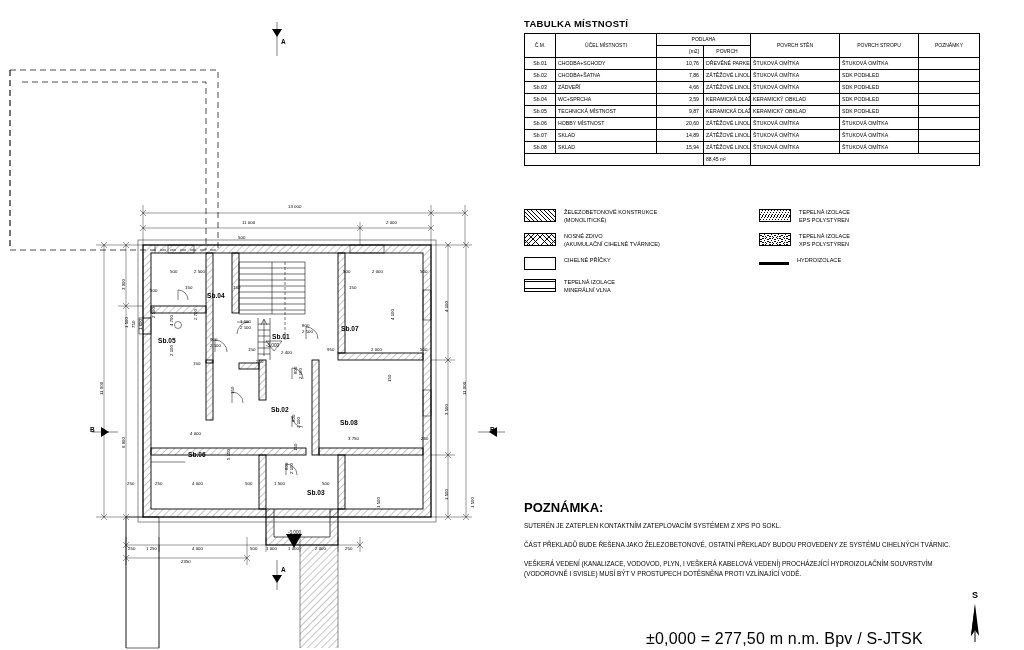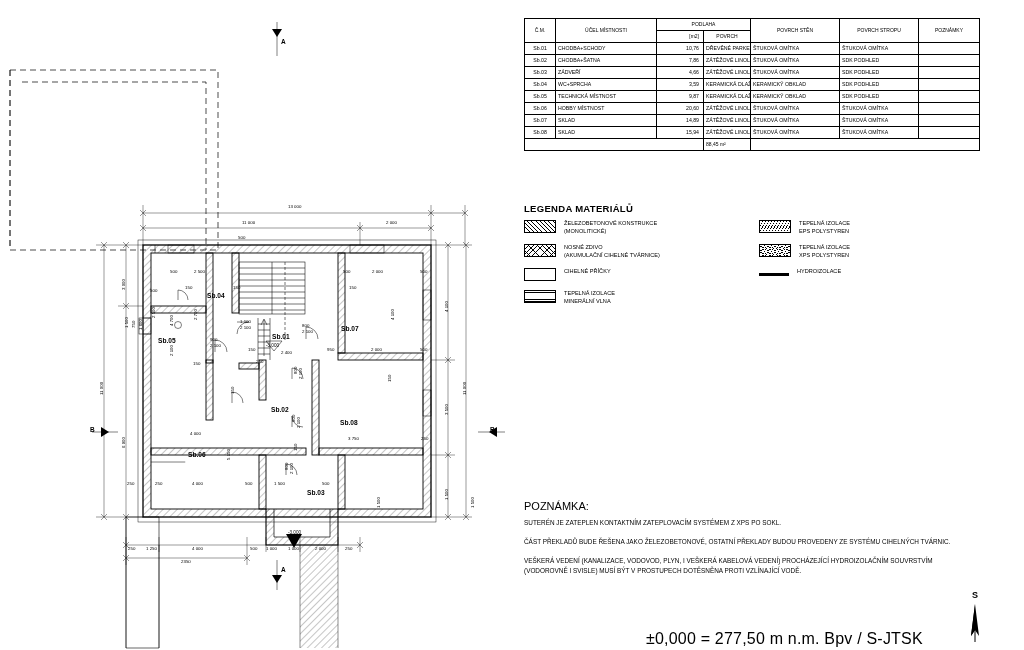--- a/index.html
+++ b/index.html
@@ -134,22 +134,22 @@
   }
 
   
   .note-wrap {
     position: absolute;
     left: 524px;
     top: 500px;
     width: 470px;
   }
   .note-title {
-    font-size: 11px;
-    font-weight: normal;
+    font-size: 13px;
+    font-weight: bold;
     margin-bottom: 6px;
   }
   .note-p {
     font-size: 6.4px;
     line-height: 1.55;
     margin-bottom: 9px;
     max-width: 452px;
   }
   .elev {
     position: absolute;
@@ -490,20 +490,21 @@
     <div class="tiny" style="left:274px; top:482px;">1 500</div>
     <div class="tiny" style="left:322px; top:482px;">500</div>
     <div class="tiny rot90" style="left:377px; top:508px;">1 500</div>
     <div class="tiny rot90" style="left:471px; top:508px;">1 500</div>
     <div class="tiny rot90" style="left:125px; top:328px;">1 500</div>
     <div class="tiny rot90" style="left:132px; top:328px;">750</div>
     <div class="tiny rot90" style="left:139px; top:330px;">1 600</div>
   </div>
 
   <div class="right-col">
+    <div class="section-title">TABULKA MÍSTNOSTÍ</div>
     <table class="rooms">
       <thead>
         <tr>
           <th class="c-cm" rowspan="2">Č.M.</th>
           <th class="c-ucel" rowspan="2">ÚČEL MÍSTNOSTI</th>
           <th colspan="2">PODLAHA</th>
           <th class="c-sten" rowspan="2">POVRCH STĚN</th>
           <th class="c-strop" rowspan="2">POVRCH STROPU</th>
           <th class="c-pozn" rowspan="2">POZNÁMKY</th>
         </tr>
@@ -588,21 +589,20 @@
         <tr class="sum-row">
           <td colspan="3"></td>
           <td colspan="1" style="text-align:left;">88,45 m²</td>
           <td colspan="3"></td>
         </tr>
       </tbody>
     </table>
   </div>
 
   <div class="legend-wrap">
-    <div class="section-title">LEGENDA MATERIÁLŮ</div>
     <div class="legend-grid">
       <div class="legend-col">
 
         <div class="legend-row">
           <div class="swatch sw-rc"></div>
           <div class="legend-text">
             <div>ŽELEZOBETONOVÉ KONSTRUKCE</div>
             <div>(MONOLITICKÉ)</div>
           </div>
         </div>

